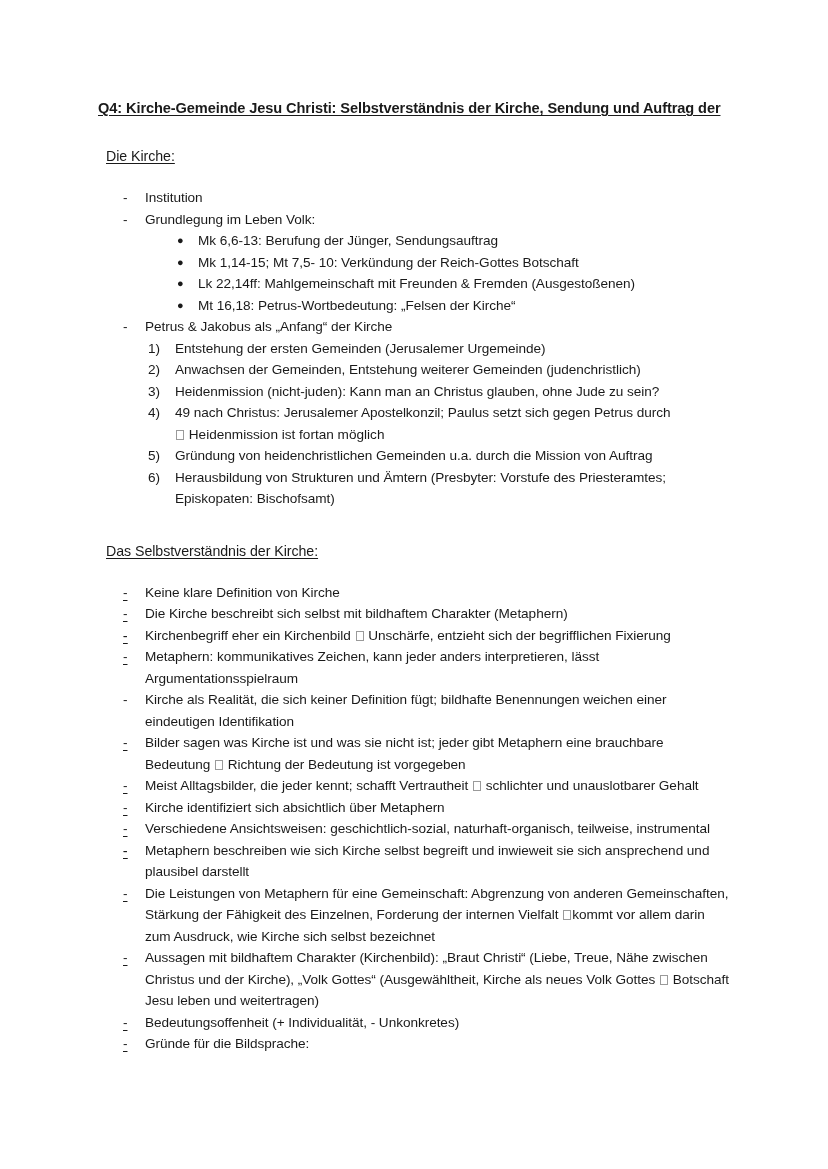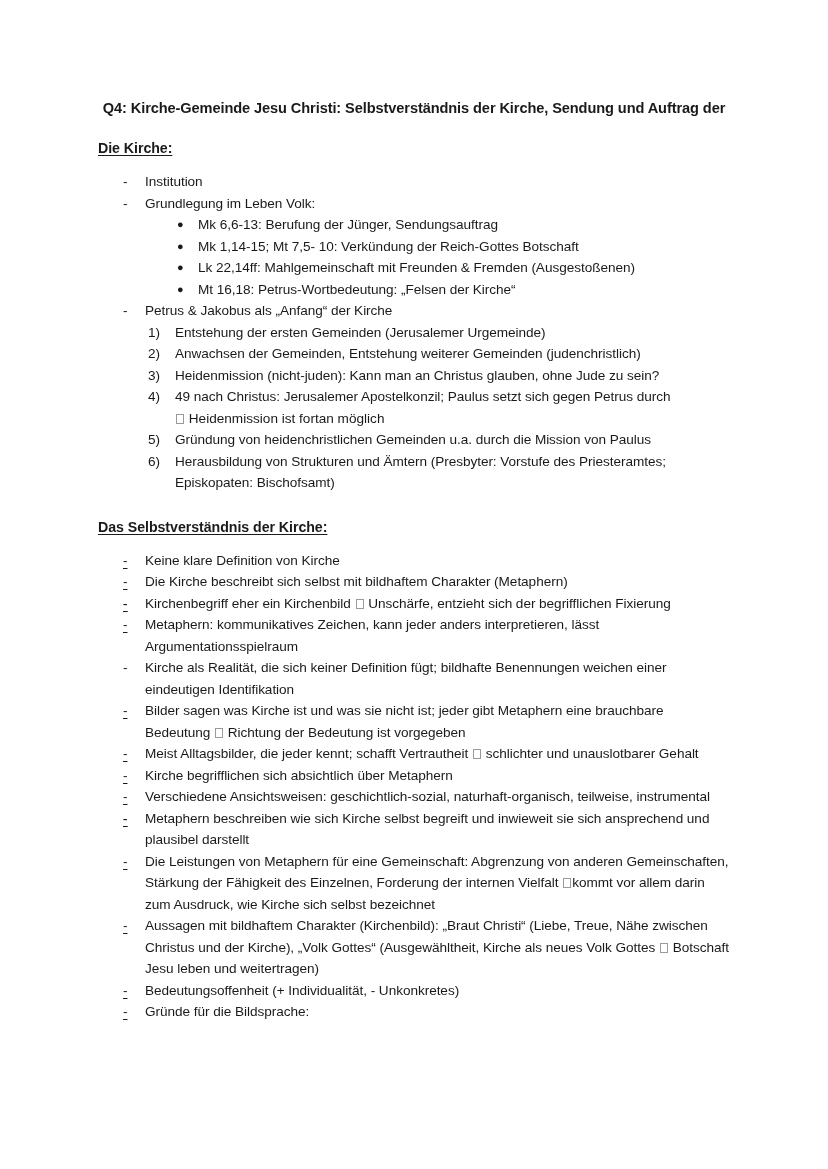--- a/index.html
+++ b/index.html
@@ -30,29 +30,29 @@
   
   .doc-title {
     font-size: 14.6px;
     font-weight: bold;
     line-height: 25px;
     margin: 0 0 0 0;
     letter-spacing: -0.1px;
   }
   .doc-title .tline {
     display: block;
+    text-decoration: underline;
     text-underline-offset: 2px;
     text-decoration-thickness: 1.2px;
-    text-align: center;
   }
   .section-heading {
     font-size: 14.2px;
-    font-weight: bold;
+    font-weight: normal;
     line-height: 22px;
-    margin: 0;
+    margin: 8px;
     letter-spacing: -0.05px;
   }
   .section-heading span.u {
     text-decoration: underline;
     text-underline-offset: 2px;
     text-decoration-thickness: 1px;
   }
   .gap-title-sec { height: 16px; }
   .gap-sec-list  { height: 12px; }
   .gap-block     { height: 22px; }
@@ -204,21 +204,21 @@
     <div class="row lvlnum">
       <span class="marker">4)</span>
       <span>49 nach Christus: Jerusalemer Apostelkonzil; Paulus setzt sich gegen Petrus durch</span>
     </div>
     <div class="subarrow">
       <span class="tofu"></span>
       <span>Heidenmission ist fortan möglich</span>
     </div>
     <div class="row lvlnum">
       <span class="marker">5)</span>
-      <span>Gründung von heidenchristlichen Gemeinden u.a. durch die Mission von Paulus</span>
+      <span>Gründung von heidenchristlichen Gemeinden u.a. durch die Mission von Auftrag</span>
     </div>
     <div class="row lvlnum">
       <span class="marker">6)</span>
       <span>Herausbildung von Strukturen und Ämtern (Presbyter: Vorstufe des Priesteramtes; Episkopaten: Bischofsamt)</span>
     </div>
 
     <div class="gap-block"></div>
 
     <h2 class="section-heading">
       <span class="u">Das Selbstverständnis der Kirche:</span>
@@ -252,21 +252,21 @@
     <div class="rowu">
       <span class="marker-u">-	</span>
       <span>Bilder sagen was Kirche ist und was sie nicht ist; jeder gibt Metaphern eine brauchbare Bedeutung </span><span class="tofu"></span><span> Richtung der Bedeutung ist vorgegeben</span>
     </div>
     <div class="rowu">
       <span class="marker-u">-	</span>
       <span>Meist Alltagsbilder, die jeder kennt; schafft Vertrautheit </span><span class="tofu"></span><span> schlichter und unauslotbarer Gehalt</span>
     </div>
     <div class="rowu">
       <span class="marker-u">-	</span>
-      <span>Kirche begrifflichen sich absichtlich über Metaphern</span>
+      <span>Kirche identifiziert sich absichtlich über Metaphern</span>
     </div>
     <div class="rowu">
       <span class="marker-u">-	</span>
       <span>Verschiedene Ansichtsweisen: geschichtlich-sozial, naturhaft-organisch, teilweise, instrumental</span>
     </div>
     <div class="rowu">
       <span class="marker-u">-	</span>
     </div>
     <div class="rowu">
       <span class="marker-u">-	</span>

